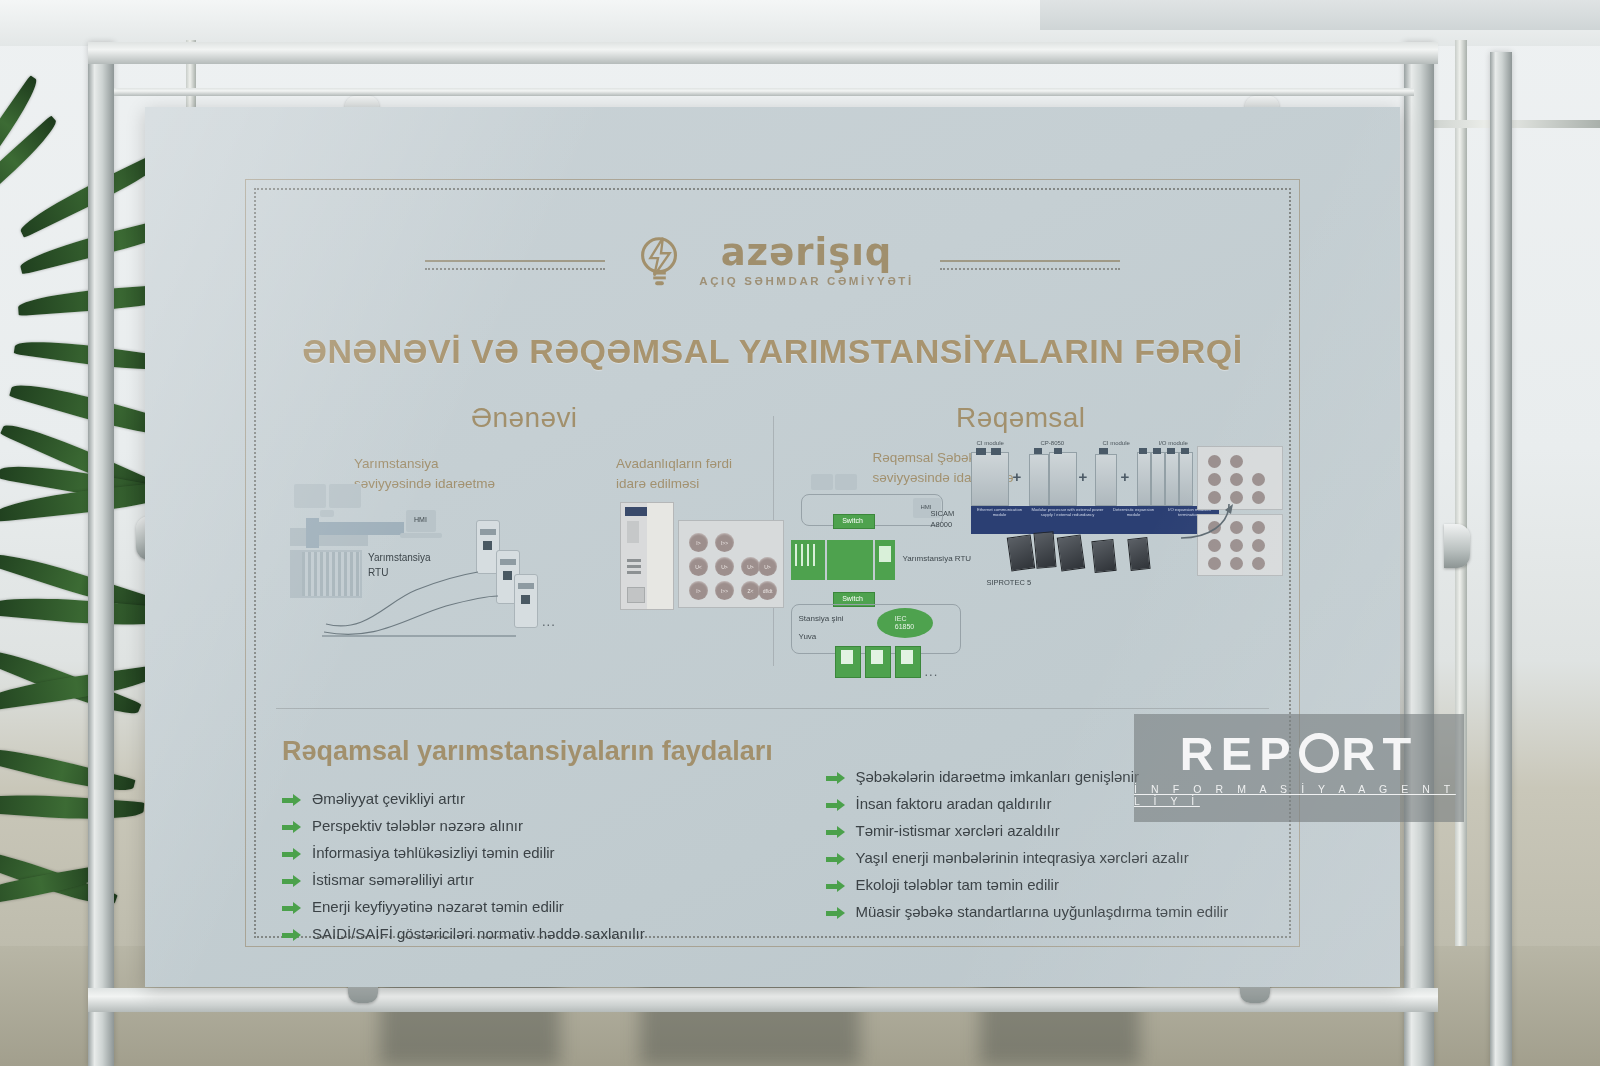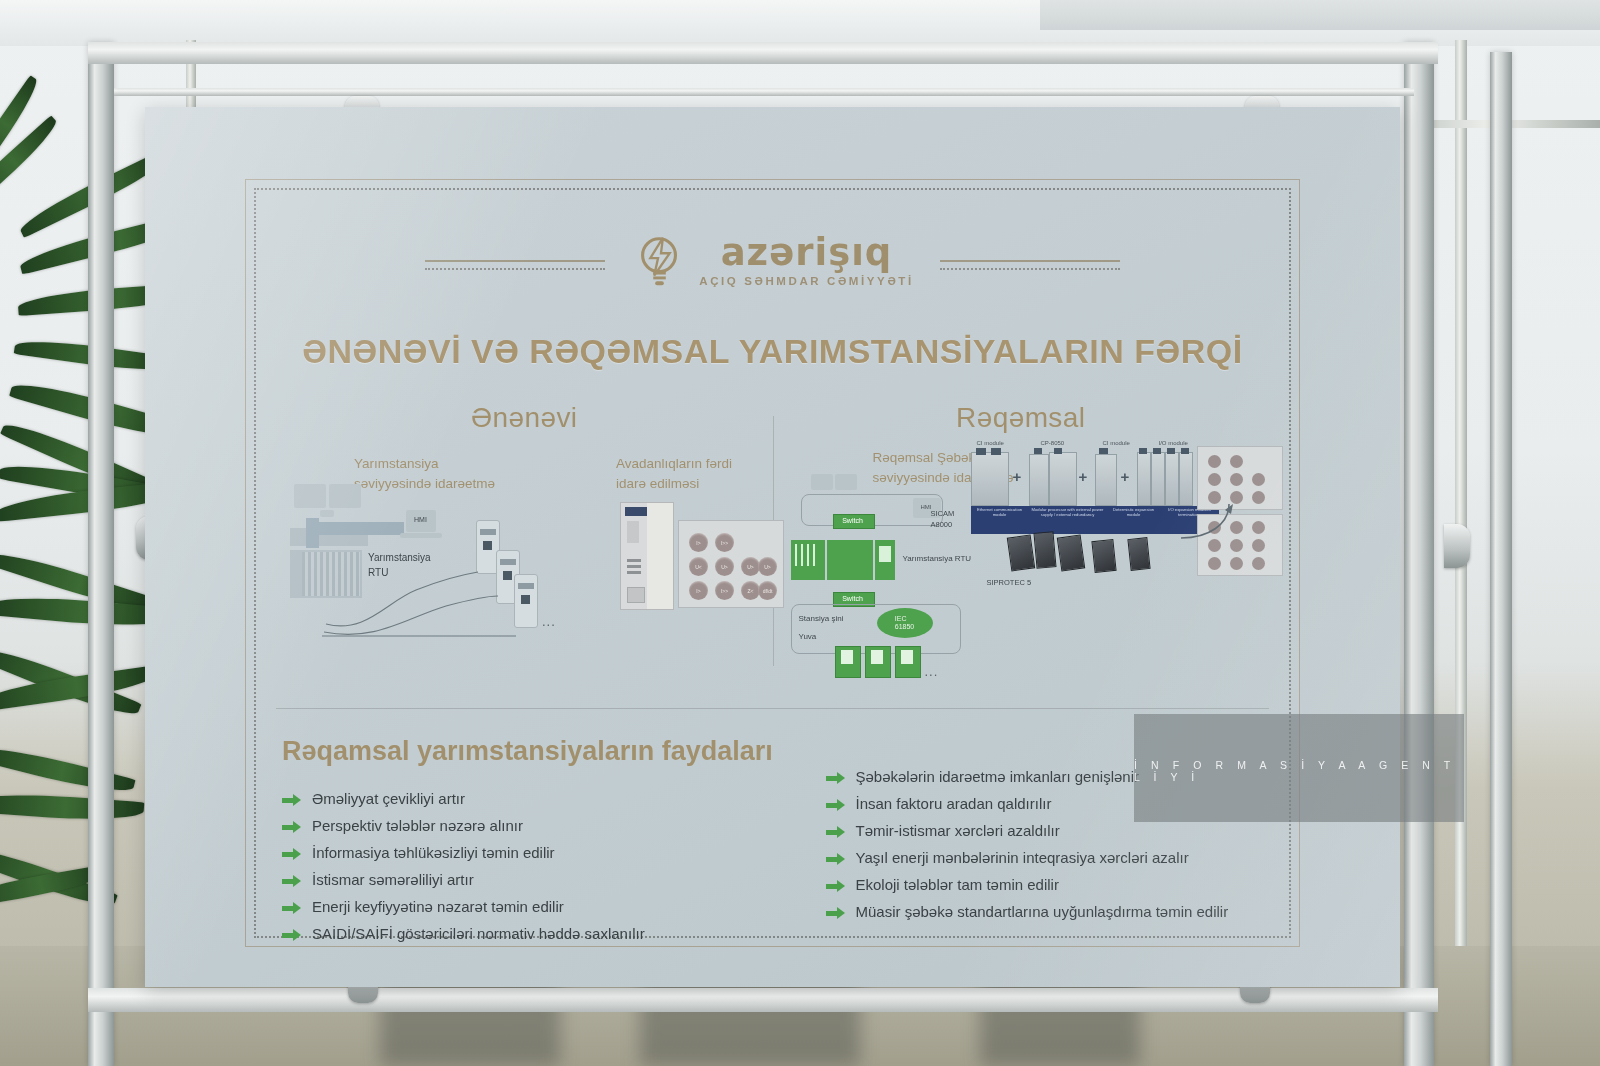--- a/index.html
+++ b/index.html
@@ -109,21 +109,21 @@
   .relay{position:absolute;background:linear-gradient(160deg,#5b6066,#2f3338);border:1px solid #23262a;}
   .cabinet{position:absolute;background:#d9dadb;border:1px solid #b5b7b8;}
   .cab-knob{position:absolute;width:13px;height:13px;border-radius:50%;background:#9a8f8e;}
 
   
   .wm{position:absolute;left:1134px;top:714px;width:330px;height:108px;
       background:rgba(120,126,128,.62);display:flex;flex-direction:column;
       align-items:center;justify-content:center;}
   .wm-main{font-size:47px;font-weight:700;letter-spacing:7px;color:rgba(255,255,255,.9);
            line-height:1;display:flex;align-items:center;}
-  .wm-sub{font-size:10.5px;letter-spacing:5.6px;color:rgba(255,255,255,.85);margin-top:6px;}
+  .wm-sub{font-size:10.5px;letter-spacing:5.6px;color:rgba(255,255,255,.85);margin-top:6px;text-decoration:underline;}
   .wm-o{display:inline-block;width:40px;height:40px;border-radius:50%;
         border:6px solid rgba(255,255,255,.9);box-sizing:border-box;margin:0 2px;}
 </style>
 </head>
 <body>
 
 <div class="scene">
   <div class="ceiling"></div>
   <div class="ceil-dark"></div>
 
@@ -432,14 +432,19 @@
         <div class="bitem">
             <span class="arrow"></span>
             <span class="btxt">Müasir şəbəkə standartlarına uyğunlaşdırma təmin edilir</span>
           </div>
       </div>
     </div>
   </div>
 </div>
 
 <div class="wm">
+  <div class="wm-main">
+    <span>REP</span>
+    <span class="wm-o"></span>
+    <span>RT</span>
+  </div>
   <div class="wm-sub">İ N F O R M A S İ Y A   A G E N T L İ Y İ</div>
 </div>
 
 </body></html>

